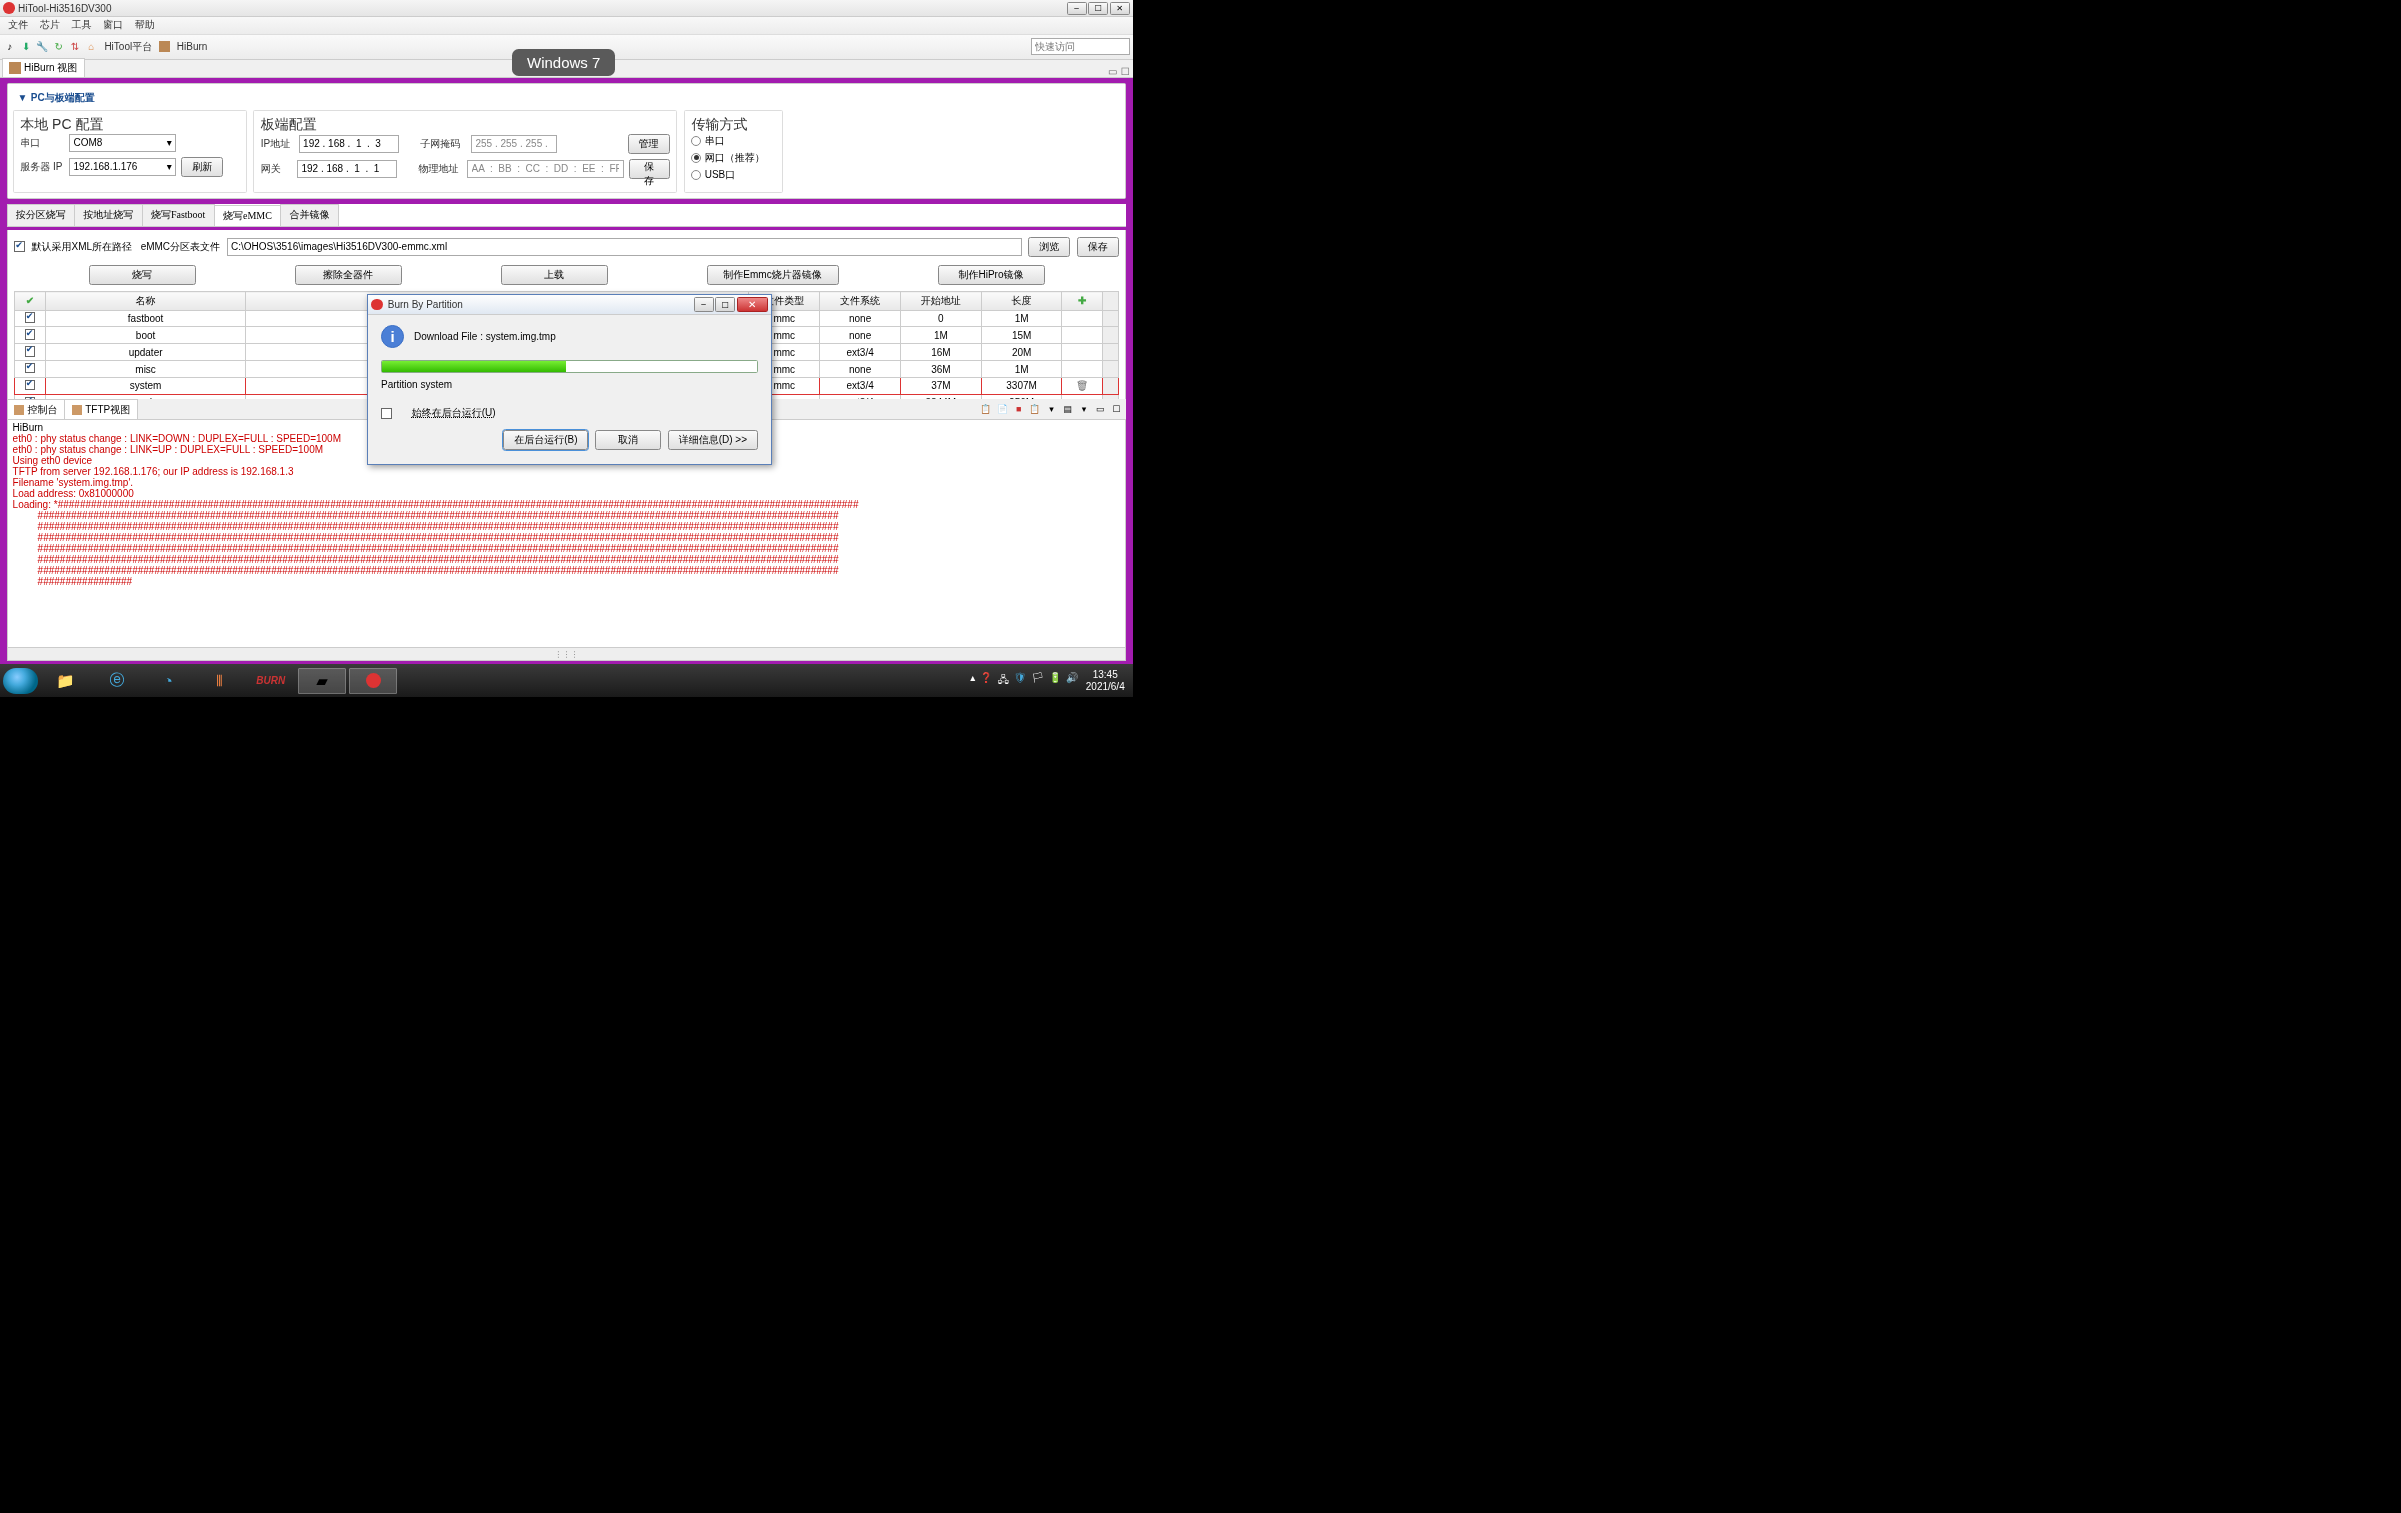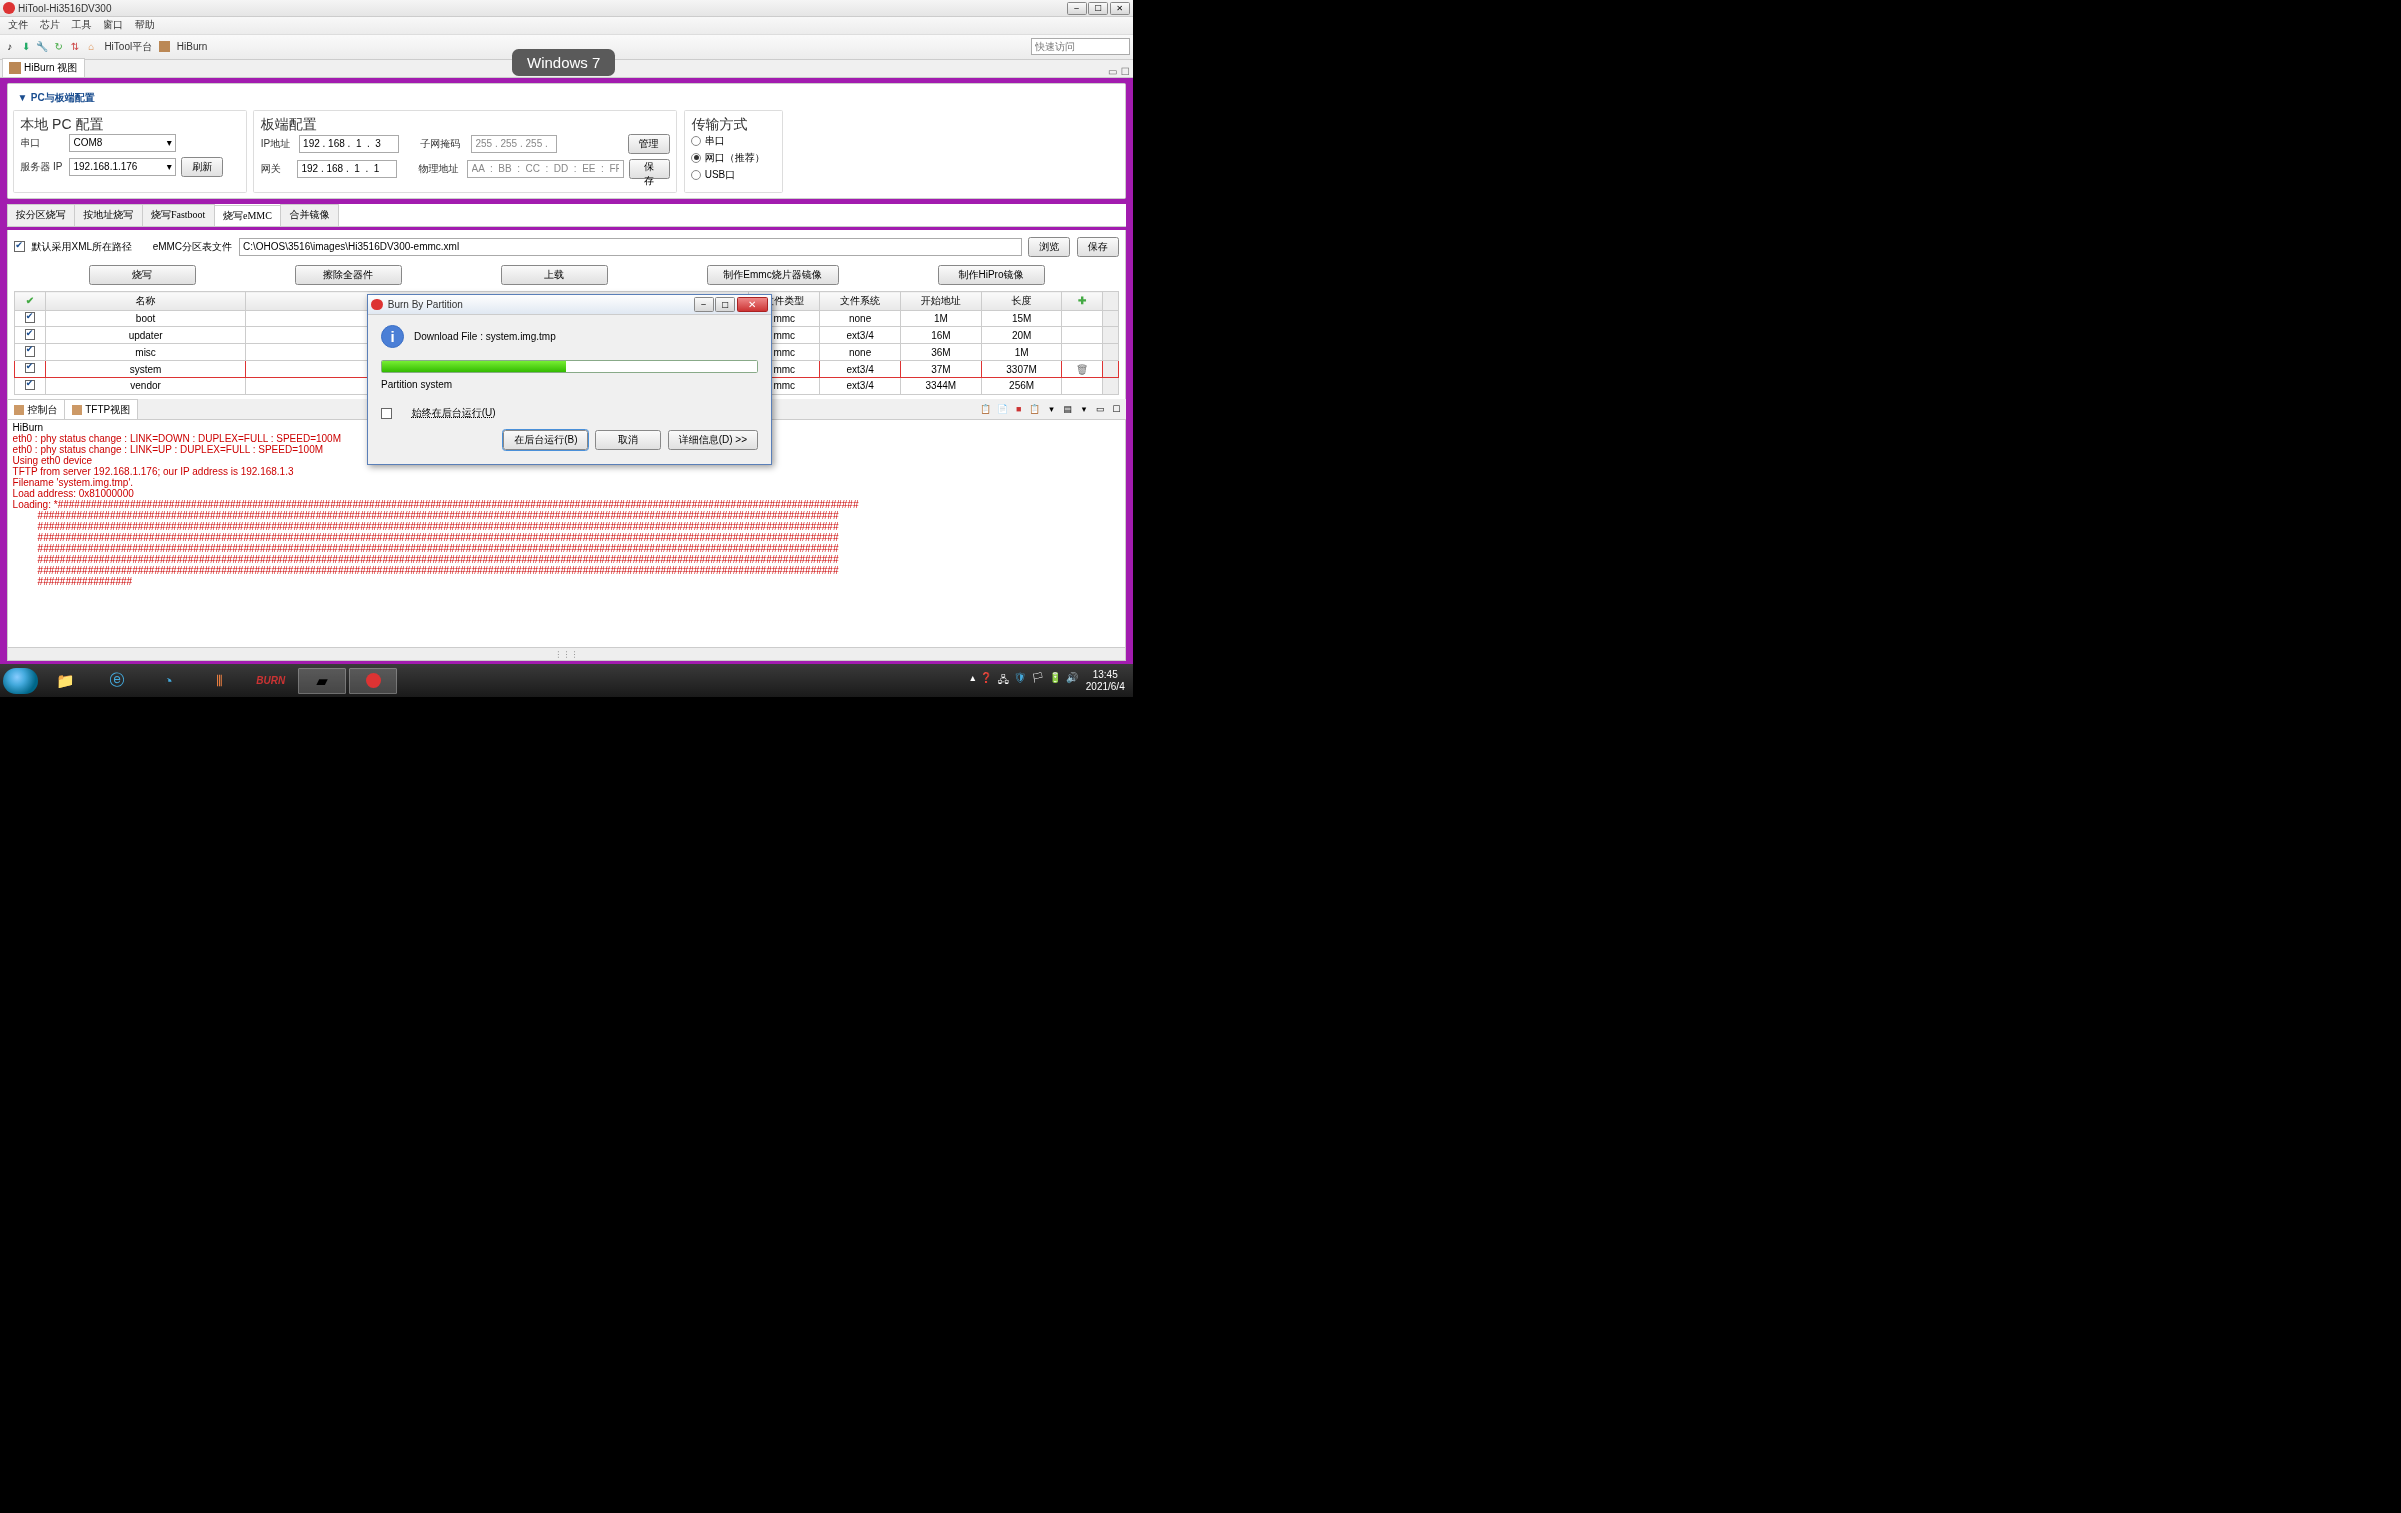--- a/index.html
+++ b/index.html
@@ -230,21 +230,21 @@
       <div class="burn-tab">按地址烧写</div>
       <div class="burn-tab">烧写Fastboot</div>
       <div class="burn-tab active">烧写eMMC</div>
       <div class="burn-tab">合并镜像</div>
     </div>
 
     <div class="burn-body">
       <div class="path-row">
         <span class="checkbox checked"></span>
         <span>默认采用XML所在路径</span>
-        <span style="margin-left:14px">eMMC分区表文件</span>
+        <span style="margin-left:2px">eMMC分区表文件</span>
         <input class="path-input" value="C:\OHOS\3516\images\Hi3516DV300-emmc.xml" style="">
         <button class="btn">浏览</button>
         <button class="btn">保存</button>
       </div>
       <div class="action-row">
         <button class="btn">烧写</button>
         <button class="btn">擦除全器件</button>
         <button class="btn">上载</button>
         <button class="btn" style="width:132px">制作Emmc烧片器镜像</button>
         <button class="btn">制作HiPro镜像</button>
@@ -260,20 +260,31 @@
             <th style="width:66px">文件系统</th>
             <th style="width:66px">开始地址</th>
             <th style="width:66px">长度</th>
             <th style="width:33px"><span class="plus-hdr">✚</span></th>
             <th style="width:13px;background:#eee"></th>
           </tr>
         </thead>
         <tbody id="tbody">
             <tr>
               <td><span class="checkbox checked"></span></td>
+              <td>fastboot</td>
+              <td></td>
+              <td>mmc</td>
+              <td>none</td>
+              <td>0</td>
+              <td>1M</td>
+              <td></td>
+              <td style="background:#eee"></td>
+            </tr>
+            <tr>
+              <td><span class="checkbox checked"></span></td>
               <td>boot</td>
               <td></td>
               <td>mmc</td>
               <td>none</td>
               <td>1M</td>
               <td>15M</td>
               <td></td>
               <td style="background:#eee"></td>
             </tr>
             <tr>

